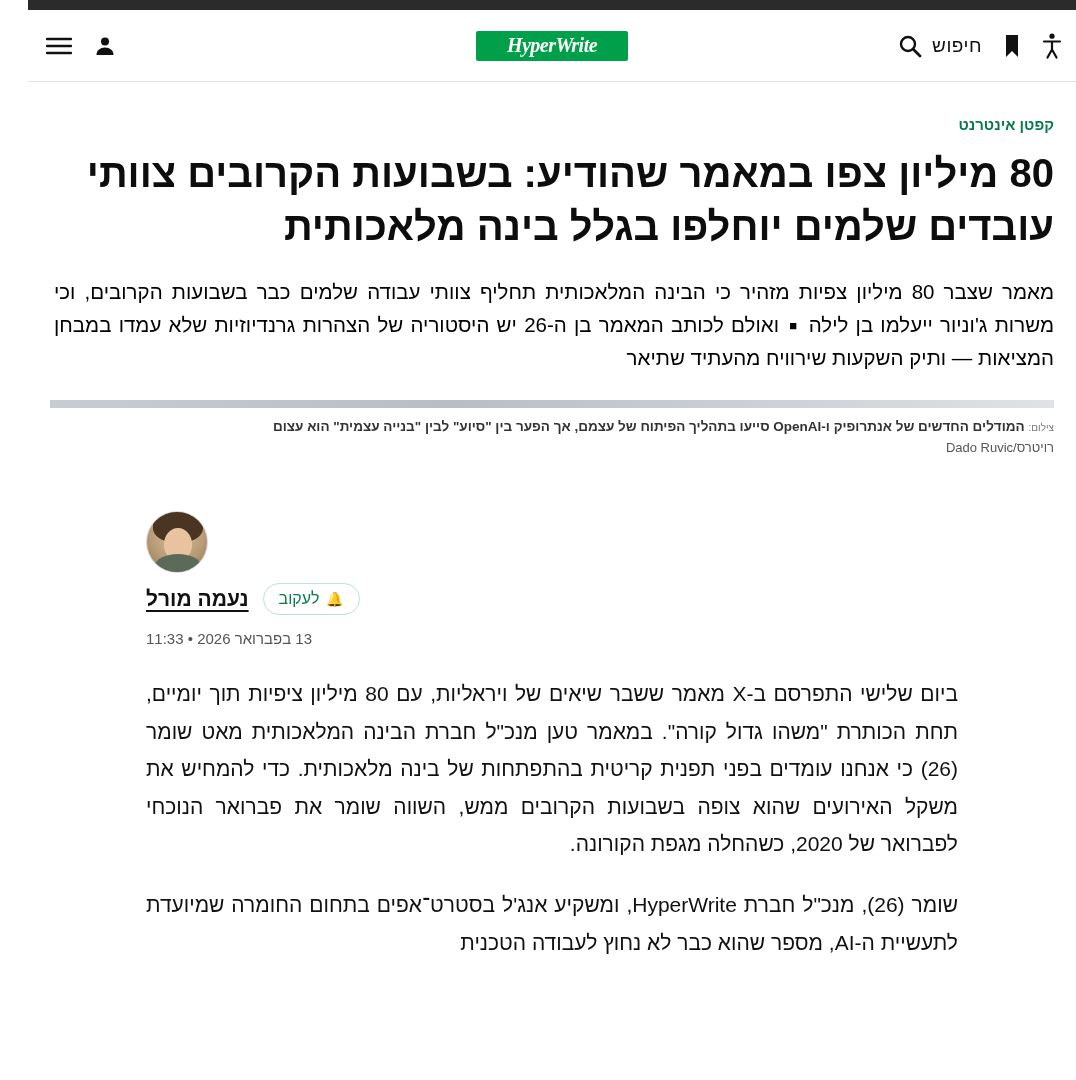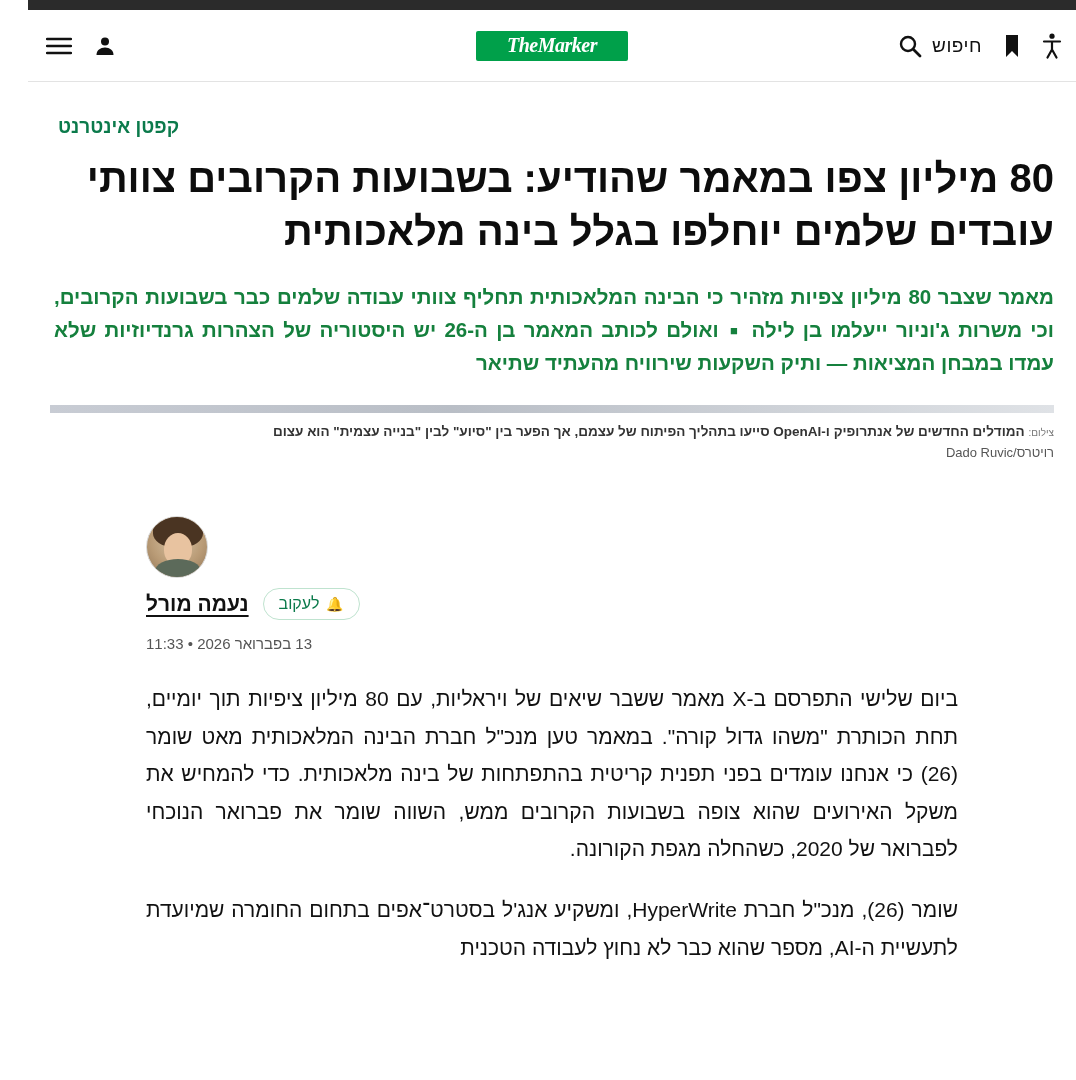--- a/index.html
+++ b/index.html
@@ -108,46 +108,45 @@
     font-family: "Liberation Serif", serif;
   }
 
   
   .article {
     direction: rtl;
     padding: 0 22px;
   }
   .kicker {
     color: #0b7a4b;
-    font-size: 19px;
-    font-weight: bold;
-    text-align: left;
+    font-size: 15px;
+    font-weight: bold;
+    text-align: right;
     margin-top: 34px;
     margin-bottom: 14px;
     padding-left: 8px;
   }
   .headline {
     font-size: 40px;
     line-height: 1.32;
     font-weight: bold;
     color: #0d0d0d;
     text-align: right;
     margin: 0 0 22px 0;
     padding-left: 6px;
     font-family: "Liberation Sans", sans-serif;
   }
   .subhead {
     font-size: 20.5px;
     line-height: 1.62;
-    color: #15803d;
+    color: #000000;
     text-align: justify;
     text-align-last: right;
     margin: 0 0 26px 0;
     padding-left: 4px;
-    font-weight: bold;
   }
   .subhead .sq {
     font-size: 13px;
     vertical-align: 2px;
     padding: 0 3px;
   }
 
   
   .media {
     margin-top: 18px;
@@ -296,21 +295,21 @@
           <svg width="24" height="24" viewBox="0 0 24 24" aria-hidden="true">
             <circle cx="10" cy="10" r="7" stroke="#111" stroke-width="2.4" fill="none"></circle>
             <path d="M15.5 15.5L22 22" stroke="#111" stroke-width="2.8" stroke-linecap="round"></path>
           </svg>
         </span>
         <span class="search-label">חיפוש</span>
       </span>
     </div>
 
     <div class="logo">
-      <span class="logo-text">TheMarker</span>
+      <span class="logo-text">HyperWrite</span>
     </div>
 
     <div class="header-left">
       <span class="hdr-icon">
         <svg width="22" height="22" viewBox="0 0 22 22" aria-hidden="true">
           <circle cx="11" cy="6.5" r="4" fill="#111"></circle>
           <path d="M2.5 20c0-4.7 3.8-7.5 8.5-7.5s8.5 2.8 8.5 7.5z" fill="#111"></path>
         </svg>
       </span>
       <span class="hdr-icon">

